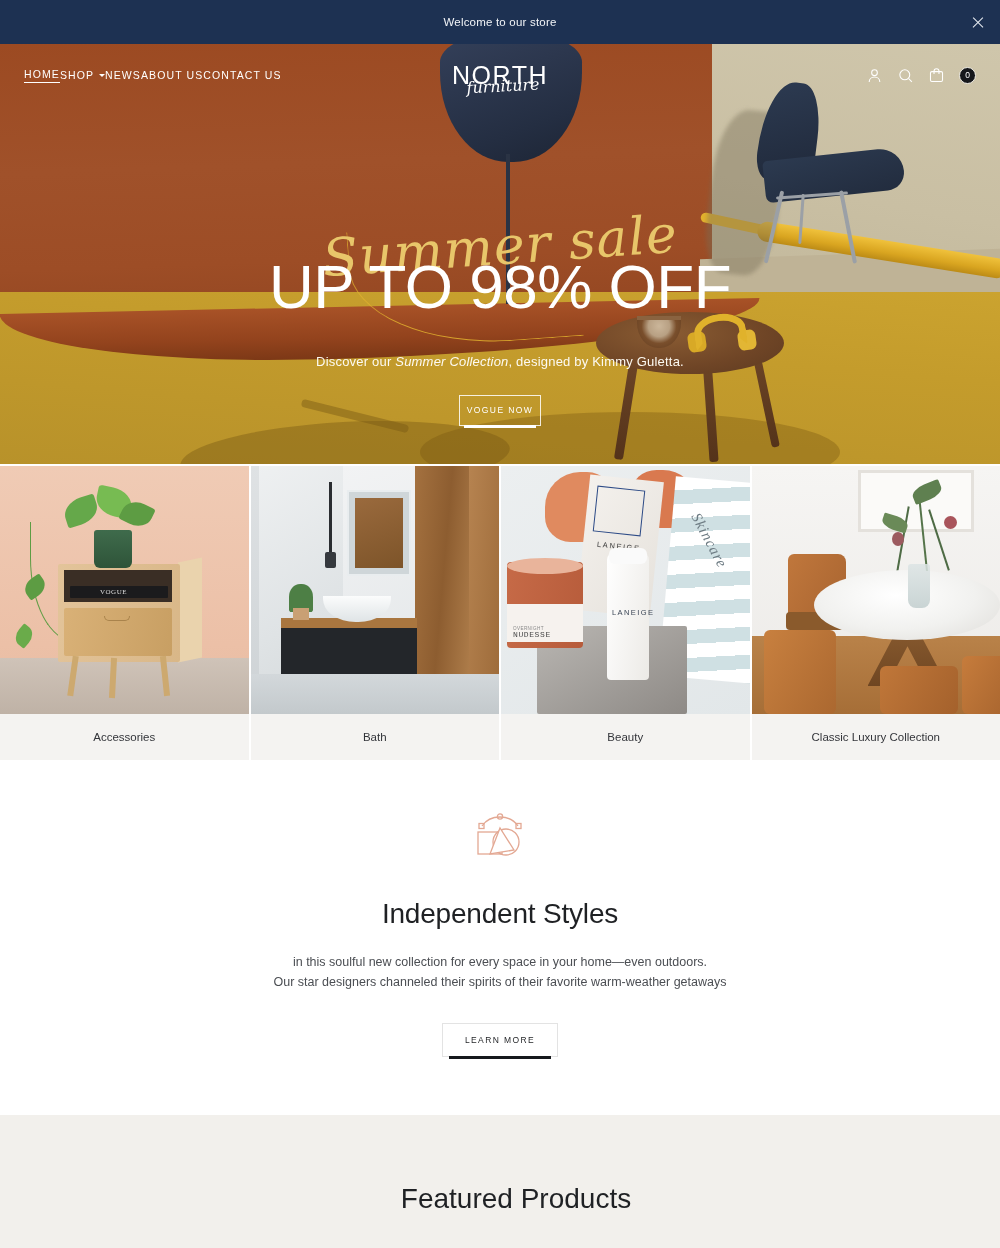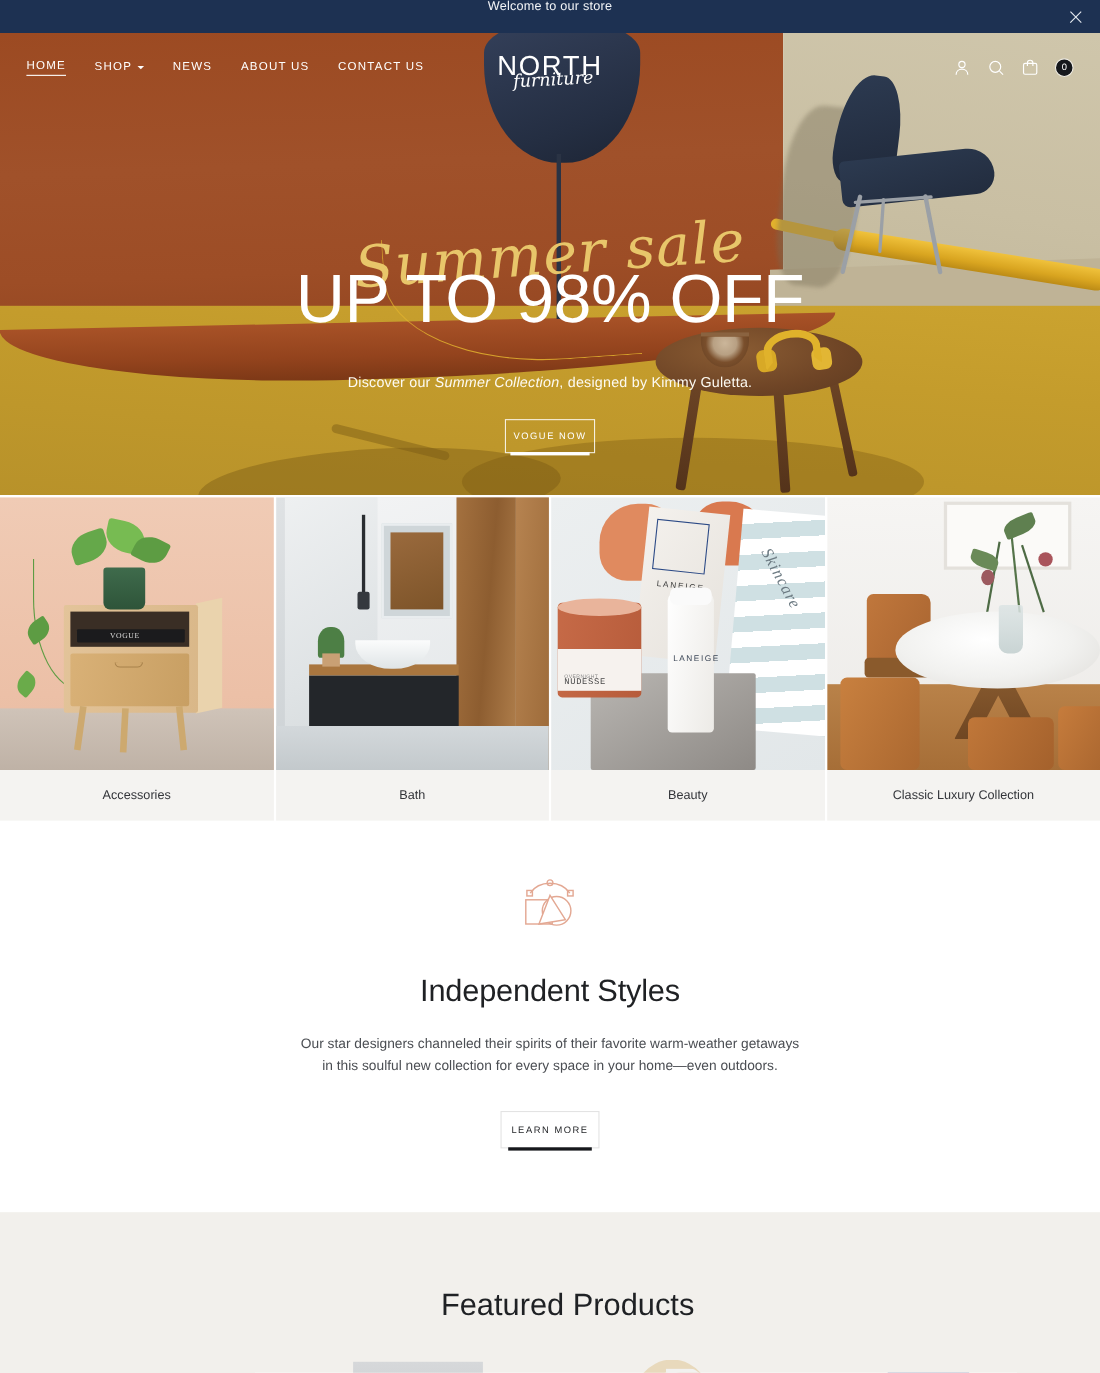--- a/index.html
+++ b/index.html
@@ -9,23 +9,24 @@
     height: 1248px;
     overflow: hidden;
     font-family: "Liberation Sans", sans-serif;
     background: #ffffff;
     color: #2b2b2b;
   }
 
   
   .announce {
     position: relative;
-    height: 30px;
+    height: 44px;
     background: #1d3152;
     display: flex;
+    align-items: center;
     justify-content: center;
   }
   .announce-text {
     color: #f2f4f7;
     font-size: 11.5px;
     letter-spacing: .2px;
   }
   .announce-close {
     position: absolute;
     right: 14px;
@@ -215,21 +216,21 @@
   
   .header {
     position: absolute;
     left: 0; right: 0; top: 0;
     height: 62px;
     display: flex;
     align-items: center;
     padding: 0 24px;
     z-index: 8;
   }
-  .nav { display: flex; align-items: center; gap: 26px; }
+  .nav { display: flex; align-items: center; }
   .nav-item {
     color: #fff;
     font-size: 10.5px;
     letter-spacing: 1.1px;
     text-decoration: none;
     display: flex; align-items: center; gap: 5px;
     cursor: pointer;
     white-space: nowrap;
   }
   .nav-item.active { border-bottom: 1px solid #fff; padding-bottom: 2px; }
@@ -449,21 +450,21 @@
     letter-spacing: -.2px;
   }
   .styles-body {
     margin-top: 22px;
     font-size: 12.5px;
     line-height: 1.62;
     color: #4b4e53;
   }
   .learn-more {
     margin: 30px auto 0;
-    width: 90px;
+    width: 116px;
     padding: 11px 0;
     background: #fff;
     border: 1px solid #e3e3e3;
     font-size: 8.5px;
     letter-spacing: 1.4px;
     color: #1f2124;
     cursor: pointer;
     position: relative;
     font-family: inherit;
   }
@@ -722,22 +723,22 @@
     <rect x="8" y="22" width="24" height="22"></rect>
     <circle cx="36" cy="32" r="13"></circle>
     <path d="M20 44 L30 18 L44 40 Z" fill="#ffffff" stroke="#e3a893"></path>
     <path d="M12 16 C 20 4, 40 4, 48 16"></path>
     <rect x="9" y="13.5" width="5" height="5"></rect>
     <rect x="46" y="13.5" width="5" height="5"></rect>
     <circle cx="30" cy="6.5" r="2.6"></circle>
   </svg>
   <div class="styles-title">Independent Styles</div>
   <div class="styles-body">
+    <div>in this soulful new collection for every space in your home—even outdoors.</div>
     <div>Our star designers channeled their spirits of their favorite warm-weather getaways</div>
-    <div>in this soulful new collection for every space in your home—even outdoors.</div>
   </div>
   <button class="learn-more">LEARN MORE</button>
 </div>
 
 <div class="featured">
   <div class="featured-title">Featured Products</div>
   <div class="prod-row">
 
     <div class="prod">
       

